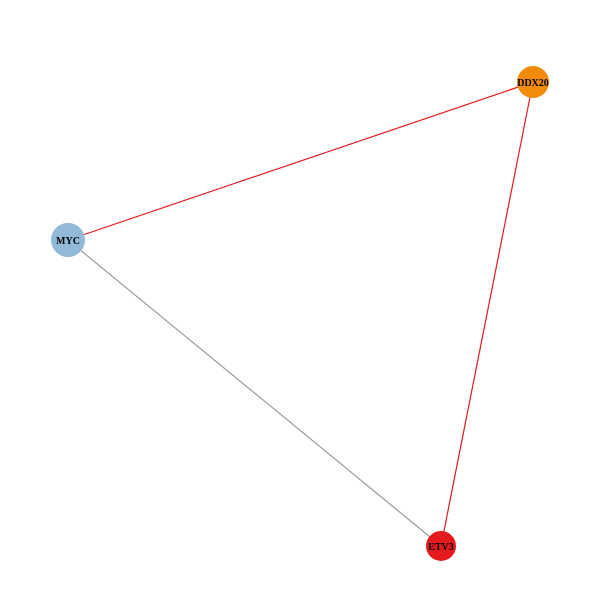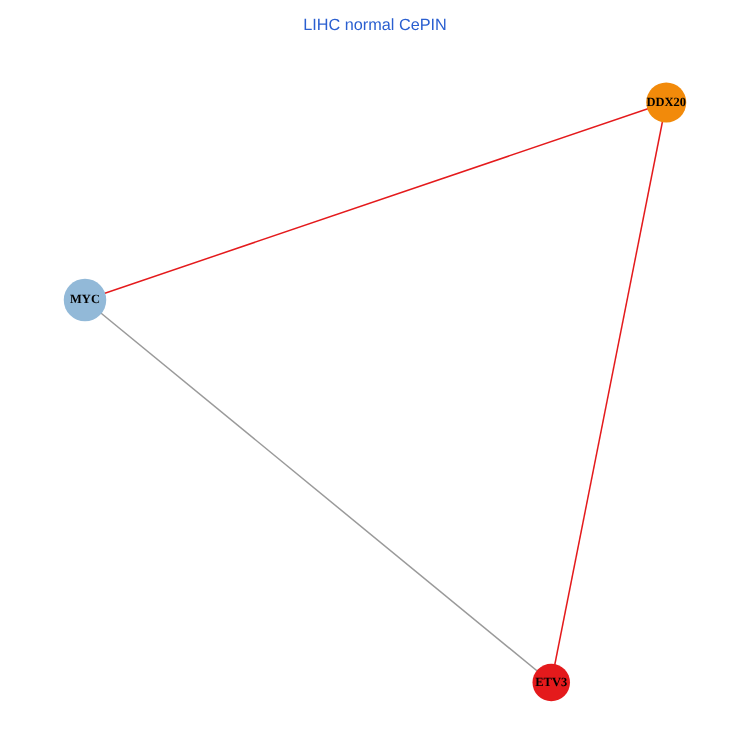--- a/index.html
+++ b/index.html
@@ -37,21 +37,20 @@
       font-weight: bold;
       font-size: 10px;
       fill: #000000;
       pointer-events: none;
     }
   </style>
 </head>
 <body>
 
 <div class="canvas">
-  <div class="chart-title" style="color: rgb(42, 95, 208);">LIHC normal CePIN</div>
   <svg id="net" class="network" width="600" height="600" viewBox="0 0 600 600">
       <line x1="68" y1="240" x2="533" y2="82" stroke="#e41a1c" stroke-width="1.2"></line>
       <line x1="533" y1="82" x2="441" y2="546" stroke="#e41a1c" stroke-width="1.2"></line>
       <line x1="68" y1="240" x2="441" y2="546" stroke="#9a9a9a" stroke-width="1.2"></line>
       <circle cx="68" cy="240" r="17" fill="#92b9d8" stroke="none"></circle>
       <text x="68" y="240" text-anchor="middle" dominant-baseline="central" class="node-label">MYC</text>
       <circle cx="533" cy="82" r="16" fill="#f28a0a" stroke="none"></circle>
       <text x="533" y="82" text-anchor="middle" dominant-baseline="central" class="node-label">DDX20</text>
       <circle cx="441" cy="546" r="15" fill="#e41a1c" stroke="none"></circle>
       <text x="441" y="546" text-anchor="middle" dominant-baseline="central" class="node-label">ETV3</text>

